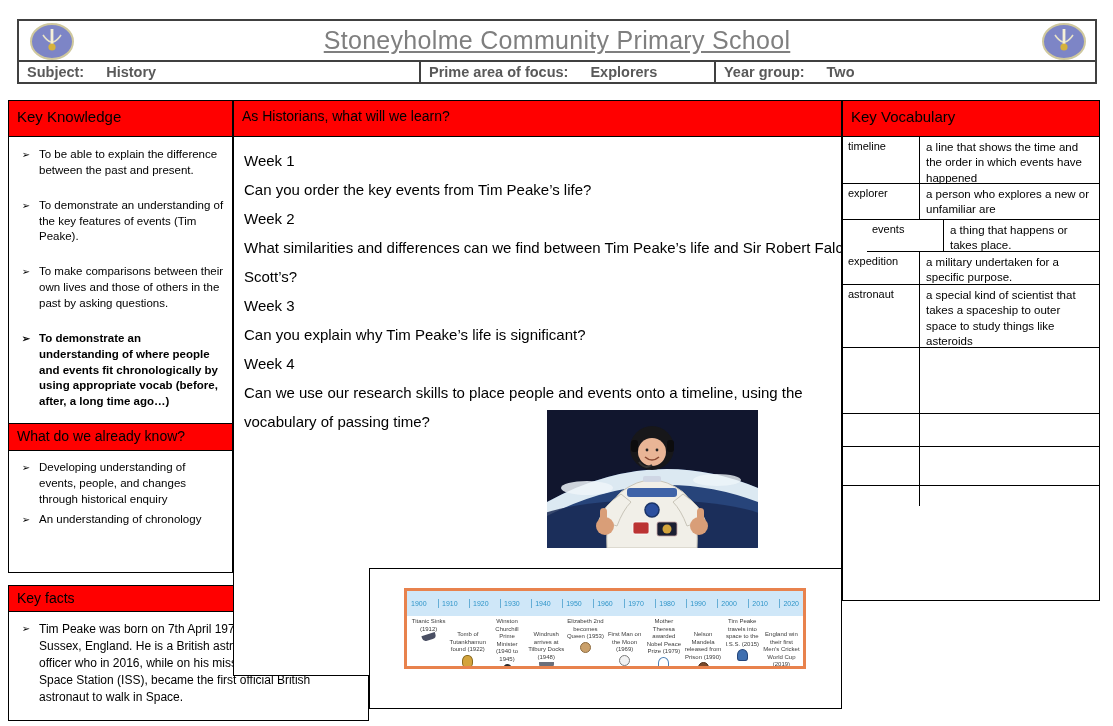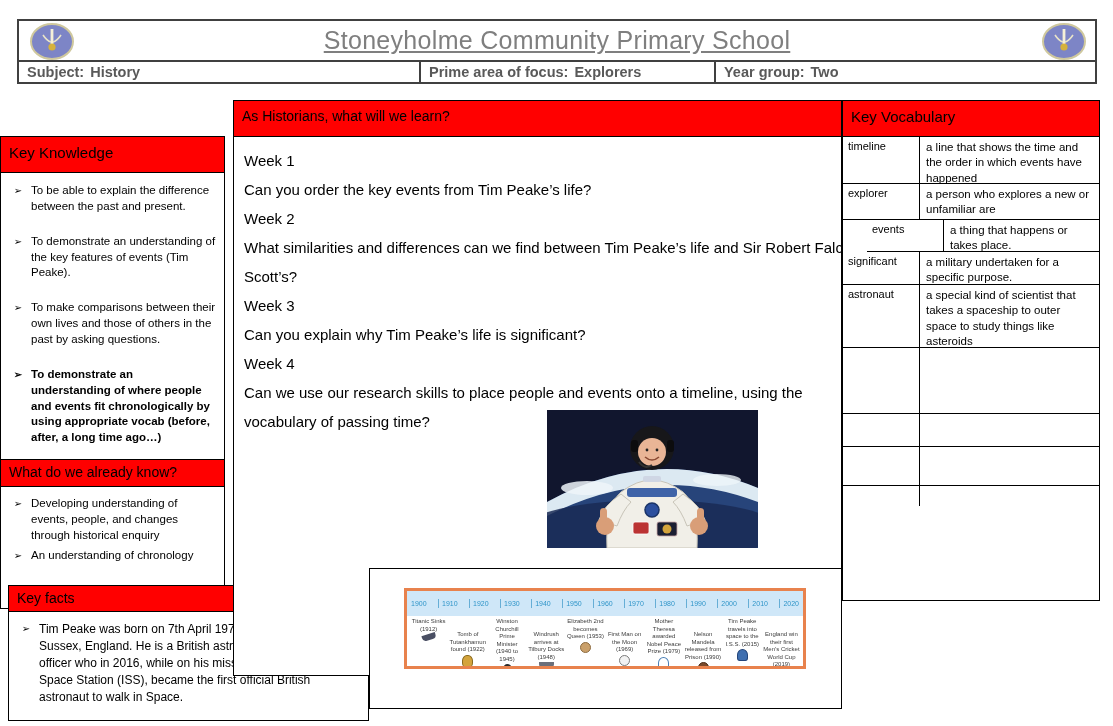--- a/index.html
+++ b/index.html
@@ -12,29 +12,29 @@
     border:2px solid #404040; box-sizing:border-box; background:#fff; }
   .title-row { position:relative; height:39px; display:flex; align-items:center; justify-content:center; }
   .school-title { font-size:25px; color:#7f7f7f; letter-spacing:0.3px; white-space:nowrap;text-decoration:underline; }
   .logo { position:absolute; top:2px; width:46px; height:37px; }
   .logo.left { left:10px; } .logo.right { right:8px; }
   .subject-row { display:flex; border-top:2px solid #404040; height:22px; font-weight:bold;
     color:#595959; font-size:14.5px; line-height:20px; }
   .subject-cell { box-sizing:border-box; padding-left:8px; white-space:nowrap; overflow:hidden; }
   .subject-cell + .subject-cell { border-left:2px solid #404040; }
   .sc1 { width:400px; } .sc2 { width:295px; } .sc3 { flex:1; }
-  .subject-cell .val { margin-left:6px; }
+  .subject-cell .val { margin-left:22px; }
   
   .sec { position:absolute; box-sizing:border-box; border:1px solid #000; background:#fff; }
   .red-bar { background:#ff0000; color:#000; border-bottom:1px solid #000; box-sizing:border-box;
     padding:7px 8px 0 8px; font-size:15px; height:36px; overflow:hidden; }
   .red-bar.small { height:28px; font-size:14px; padding-top:4px; border-top:1px solid #000; }
   .red-bar.kf { height:26px; font-size:14px; padding-top:4px; }
   
-  #col-left { left:0; top:100px; width:225px; height:473px;margin-top:36px; }
+  #col-left { left:8px; top:100px; width:225px; height:473px; }
   .kk-body { position:absolute; top:36px; left:0; right:0; height:287px; padding:10px 6px 0 4px; box-sizing:border-box; }
   .ak-bar-wrap { position:absolute; top:322px; left:0; right:0; }
   .ak-body { position:absolute; top:351px; left:0; right:0; padding:8px 6px 0 4px; box-sizing:border-box; }
   .bullet-item { display:flex; margin-bottom:19px; font-size:11.5px; line-height:1.38; }
   .ak-body .bullet-item { margin-bottom:4px; }
   .bullet-item.bold { font-weight:bold; }
   .bullet-marker { width:26px; flex:0 0 26px; text-align:center; font-size:10px; padding-top:1px; }
   .bullet-text { flex:1; padding-right:2px; }
   
   #key-facts { left:8px; top:573px; width:361px; height:136px;margin-top:12px; }
@@ -270,21 +270,21 @@
         </div>
         <div class="vocab-row" style="height: 36px;">
           <div class="vocab-term">explorer</div>
           <div class="vocab-def">a person who explores a new or unfamiliar are</div>
         </div>
         <div class="vocab-row" style="height: 32px; margin-left: 24px;">
           <div class="vocab-term">events</div>
           <div class="vocab-def">a thing that happens or takes place.</div>
         </div>
         <div class="vocab-row" style="height: 33px;">
-          <div class="vocab-term">significant</div>
+          <div class="vocab-term">expedition</div>
           <div class="vocab-def">a military undertaken for a specific purpose.</div>
         </div>
         <div class="vocab-row" style="height: 63px;">
           <div class="vocab-term">astronaut</div>
           <div class="vocab-def">a special kind of scientist that takes a spaceship to outer space to study things like asteroids</div>
         </div>
         <div class="vocab-row" style="height: 66px;">
           <div class="vocab-term"></div>
           <div class="vocab-def"></div>
         </div>

